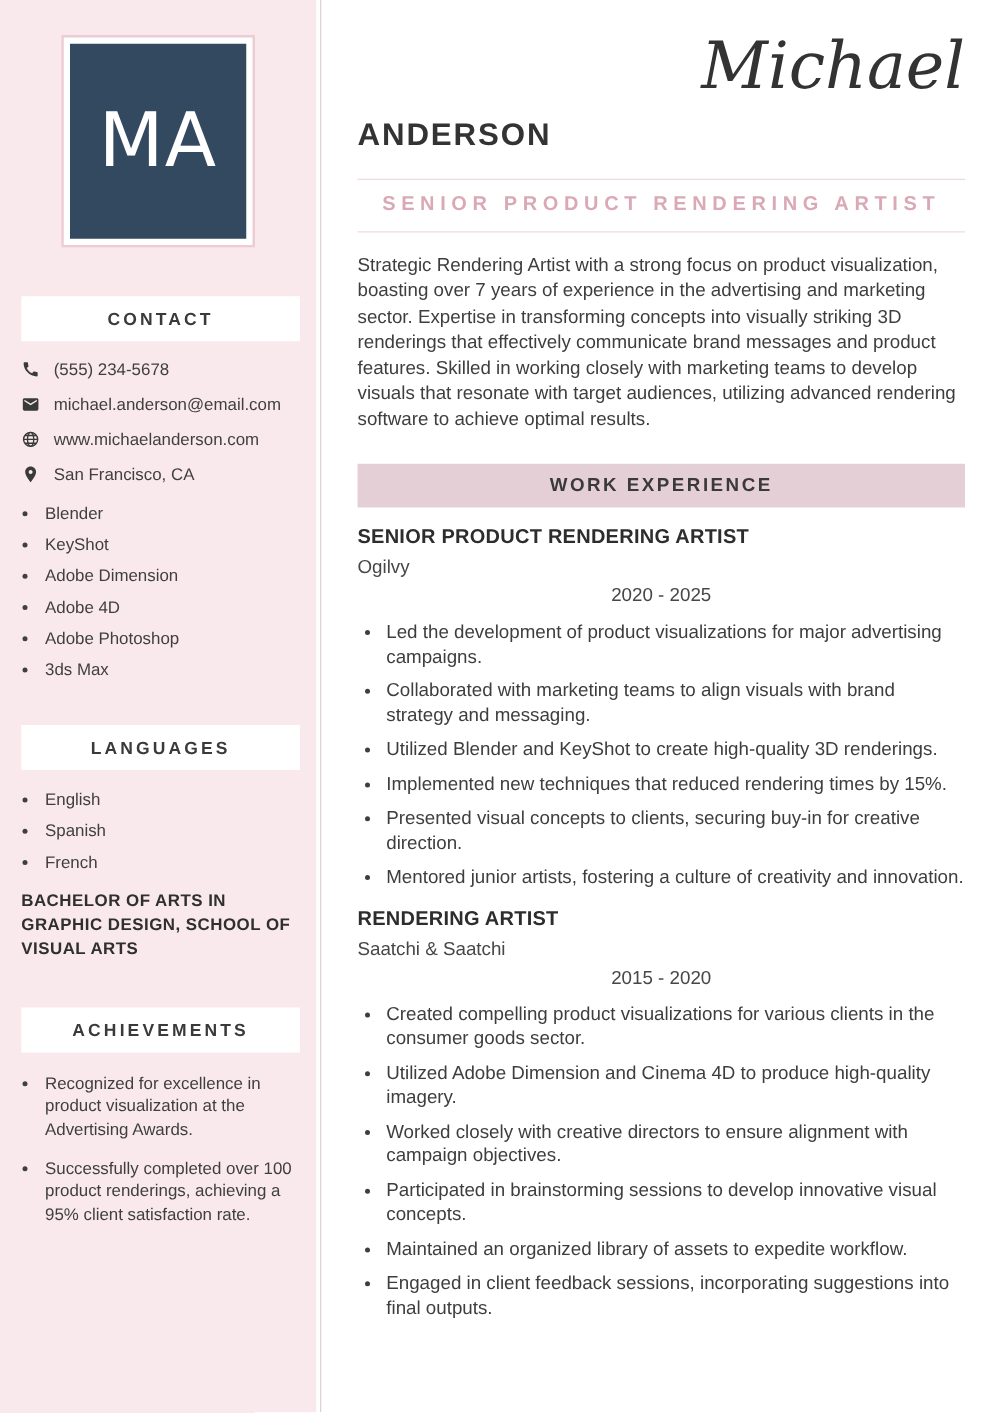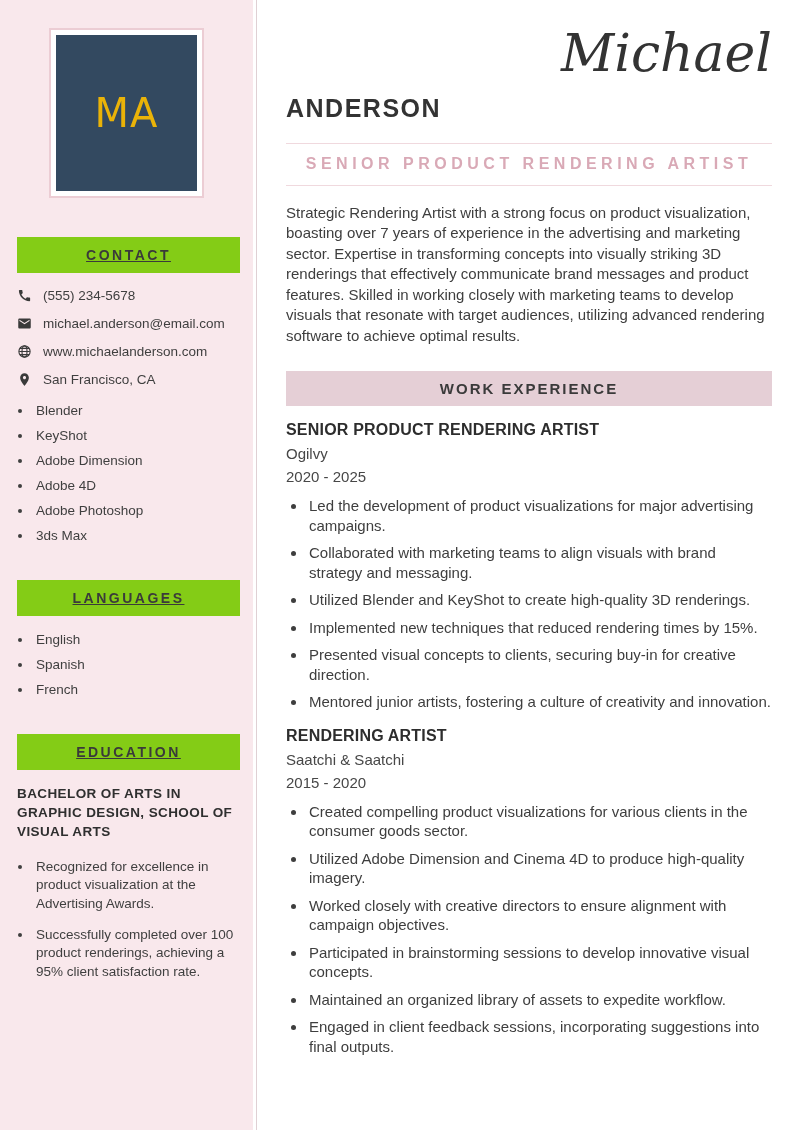--- a/index.html
+++ b/index.html
@@ -26,35 +26,34 @@
   .monogram-frame {
     width:155px; height:170px;
     margin:28px auto 0;
     border:2px solid #eccdd4;
     background:#ffffff;
     padding:5px;
   }
   .monogram {
     width:100%; height:100%;
     background:#334960;
-    color:#eab308;
+    color:#ffffff;
     display:flex; align-items:center; justify-content:center;
     font-family:"DejaVu Sans", sans-serif;
-    font-size:40px; letter-spacing:1px;
+    font-size:60px; letter-spacing:1px;
   }
   .side-content { padding:0 13px 0 17px; }
   .side-band {
-    background:#84cc16;
+    background:#ffffff;
     height:36px; line-height:36px;
     text-align:center;
     font-weight:bold; font-size:14px;
     letter-spacing:2.5px;
     color:#3a3a3a;
     margin-top:37px;
-    text-decoration:underline;
   }
   .side-band.first { margin-top:39px; }
   .contact-list { margin-top:15px; }
   .contact-item {
     display:flex; align-items:center; gap:11px;
     margin-bottom:13px;
     font-size:13.5px; color:#3f3f3f;
   }
   .cicon { width:15px; height:15px; flex:0 0 15px; color:#3a3a3a; }
   .cicon svg { width:15px; height:15px; display:block; }
@@ -120,21 +119,21 @@
     font-weight:bold; font-size:15px;
     letter-spacing:2px;
     color:#3a3a3a;
   }
   .job { margin-top:15px; }
   .job-title {
     font-size:16px; font-weight:bold;
     color:#2d2d2d; letter-spacing:0.2px;
   }
   .job-company { margin-top:6px; font-size:15px; color:#474747; }
-  .job-dates   { margin-top:6px; font-size:15px; color:#474747; }
+  .job-dates   { margin-top:6px; font-size:15px; color:#474747;text-align:center; }
   ul.job-bullets {
     margin-top:11px;
     padding-left:21px;
     list-style:disc;
   }
   ul.job-bullets li {
     font-size:15px; line-height:19.5px;
     color:#3e3e3e;
     margin-bottom:8px;
     padding-left:2px;
@@ -200,23 +199,23 @@
         <li>3ds Max</li>
       </ul>
 
       <div class="side-band">LANGUAGES</div>
       <ul class="side-list">
         <li>English</li>
         <li>Spanish</li>
         <li>French</li>
       </ul>
 
-      <div class="side-band">EDUCATION</div>
       <div class="edu-text">BACHELOR OF ARTS IN GRAPHIC DESIGN, SCHOOL OF VISUAL ARTS</div>
 
+      <div class="side-band">ACHIEVEMENTS</div>
       <ul class="side-list wrap">
         <li>Recognized for excellence in product visualization at the Advertising Awards.</li>
         <li>Successfully completed over 100 product renderings, achieving a 95% client satisfaction rate.</li>
 
       </ul>
 
     </div>
   </aside>
 
   <div class="vdivider"></div>

